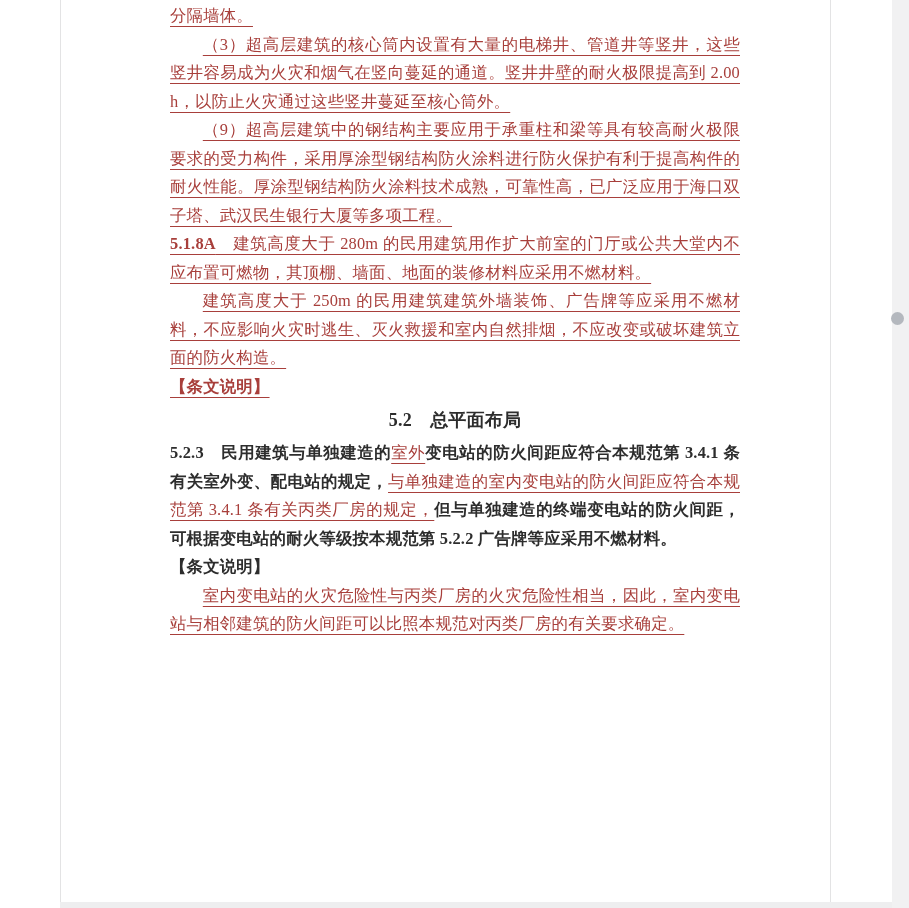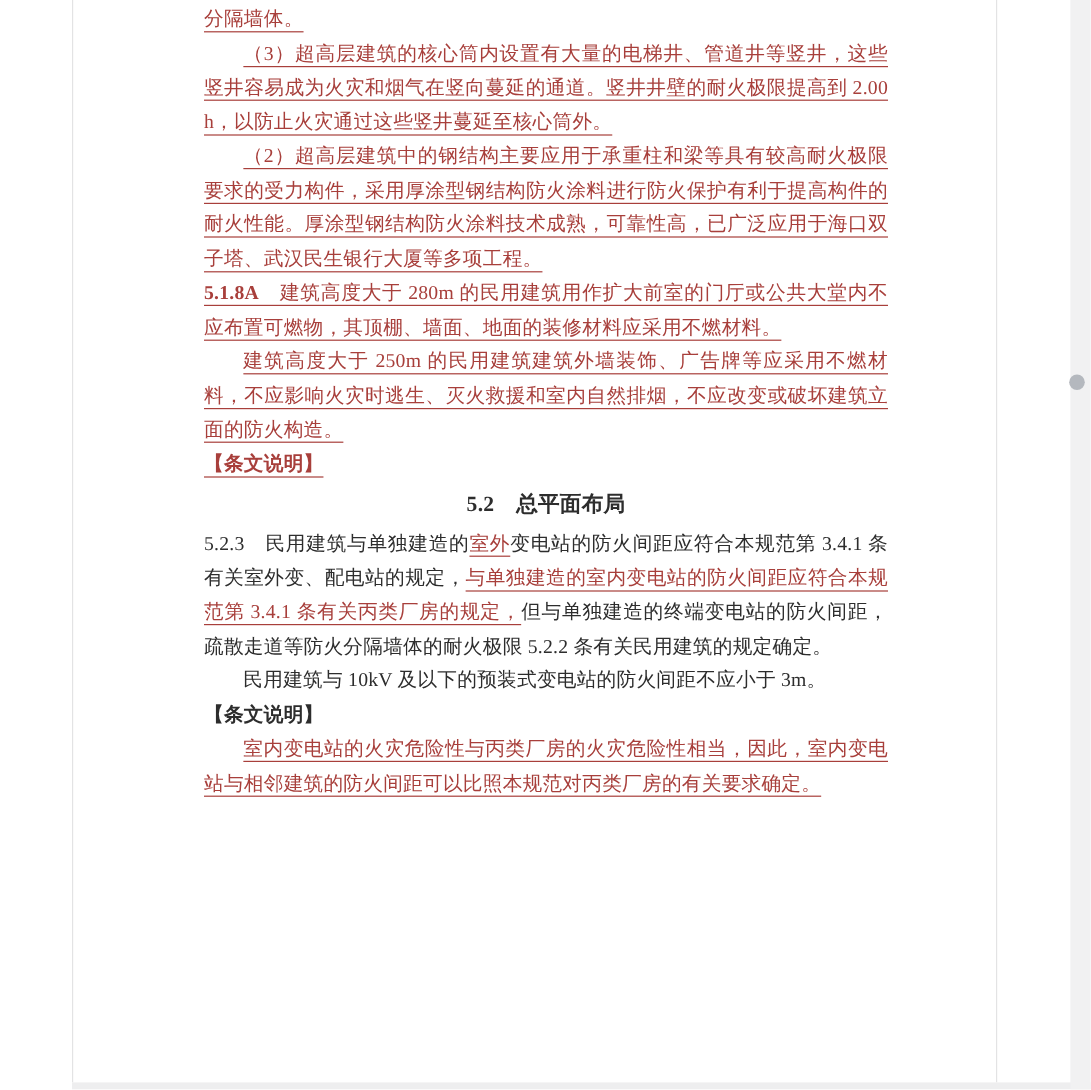--- a/index.html
+++ b/index.html
@@ -51,47 +51,46 @@
   .doc-content p.indent { text-indent: 2em; }
   .doc-content p.heading {
     text-align: center;
     font-weight: bold;
     font-size: 18px;
     line-height: 34px;
     margin: 2px 0 2px 0;
     text-indent: 0;
   }
   .seg-red   { color: var(--red); margin-top: 19px; }
-  .seg-black { color: var(--black); }
+  .seg-black { color: var(--black); font-weight: bold; }
   .seg-bold  { font-weight: bold; }
   .seg-underline {
     text-decoration: underline;
     text-decoration-thickness: 1px;
     text-underline-offset: 5px;
   }
 </style>
 </head>
 <body>
 
 <div class="viewport">
 
   <div class="page-edge left"></div>
   <div class="page-edge right"></div>
   <div class="page-bottom-band"></div>
 
   <div class="doc-content" id="doc-content">
       <p class=""><span class="seg-red seg-underline">分隔墙体。</span></p>
       <p class=" indent"><span class="seg-red seg-underline">（3）超高层建筑的核心筒内设置有大量的电梯井、管道井等竖井，这些竖井容易成为火灾和烟气在竖向蔓延的通道。竖井井壁的耐火极限提高到 2.00h，以防止火灾通过这些竖井蔓延至核心筒外。</span></p>
-      <p class=" indent"><span class="seg-red seg-underline">（2）超高层建筑中的钢结构主要应用于承重柱和梁等具有较高耐火极限要求的受力构件，采用厚涂型钢结构防火涂料进行防火保护有利于提高构件的耐火性能。厚涂型钢结构防火涂料技术成熟，可靠性高，已广泛应用于海口双子塔、武汉民生银行大厦等多项工程。</span></p>
+      <p class=" indent"><span class="seg-red seg-underline">（9）超高层建筑中的钢结构主要应用于承重柱和梁等具有较高耐火极限要求的受力构件，采用厚涂型钢结构防火涂料进行防火保护有利于提高构件的耐火性能。厚涂型钢结构防火涂料技术成熟，可靠性高，已广泛应用于海口双子塔、武汉民生银行大厦等多项工程。</span></p>
       <p class=""><span class="seg-red seg-bold seg-underline">5.1.8A</span><span class="seg-red seg-underline">　建筑高度大于 280m 的民用建筑用作扩大前室的门厅或公共大堂内不应布置可燃物，其顶棚、墙面、地面的装修材料应采用不燃材料。</span></p>
       <p class=" indent"><span class="seg-red seg-underline">建筑高度大于 250m 的民用建筑建筑外墙装饰、广告牌等应采用不燃材料，不应影响火灾时逃生、灭火救援和室内自然排烟，不应改变或破坏建筑立面的防火构造。</span></p>
       <p class=""><span class="seg-red seg-bold seg-underline">【条文说明】</span></p>
       <p class="heading"><span class="seg-black seg-bold">5.2　总平面布局</span></p>
-      <p class=""><span class="seg-black">5.2.3　民用建筑与单独建造的</span><span class="seg-red seg-underline">室外</span><span class="seg-black">变电站的防火间距应符合本规范第 3.4.1 条有关室外变、配电站的规定，</span><span class="seg-red seg-underline">与单独建造的室内变电站的防火间距应符合本规范第 3.4.1 条有关丙类厂房的规定，</span><span class="seg-black">但与单独建造的终端变电站的防火间距，疏散走道等防火分隔墙体的耐火极限 5.2.2 条有关民用建筑的规定确定。</span></p>
-      <p class=" indent"><span class="seg-black">民用建筑与 10kV 及以下的预装式变电站的防火间距不应小于 3m。</span></p>
+      <p class=""><span class="seg-black">5.2.3　民用建筑与单独建造的</span><span class="seg-red seg-underline">室外</span><span class="seg-black">变电站的防火间距应符合本规范第 3.4.1 条有关室外变、配电站的规定，</span><span class="seg-red seg-underline">与单独建造的室内变电站的防火间距应符合本规范第 3.4.1 条有关丙类厂房的规定，</span><span class="seg-black">但与单独建造的终端变电站的防火间距，可根据变电站的耐火等级按本规范第 5.2.2 广告牌等应采用不燃材料。</span></p>
       <p class=""><span class="seg-black seg-bold">【条文说明】</span></p>
       <p class=" indent"><span class="seg-red seg-underline">室内变电站的火灾危险性与丙类厂房的火灾危险性相当，因此，室内变电站与相邻建筑的防火间距可以比照本规范对丙类厂房的有关要求确定。</span></p>
     </div>
 
   <div class="scrollbar-track"></div>
   <div class="scrollbar-thumb"></div>
 
 </div>
 
 </body></html>

